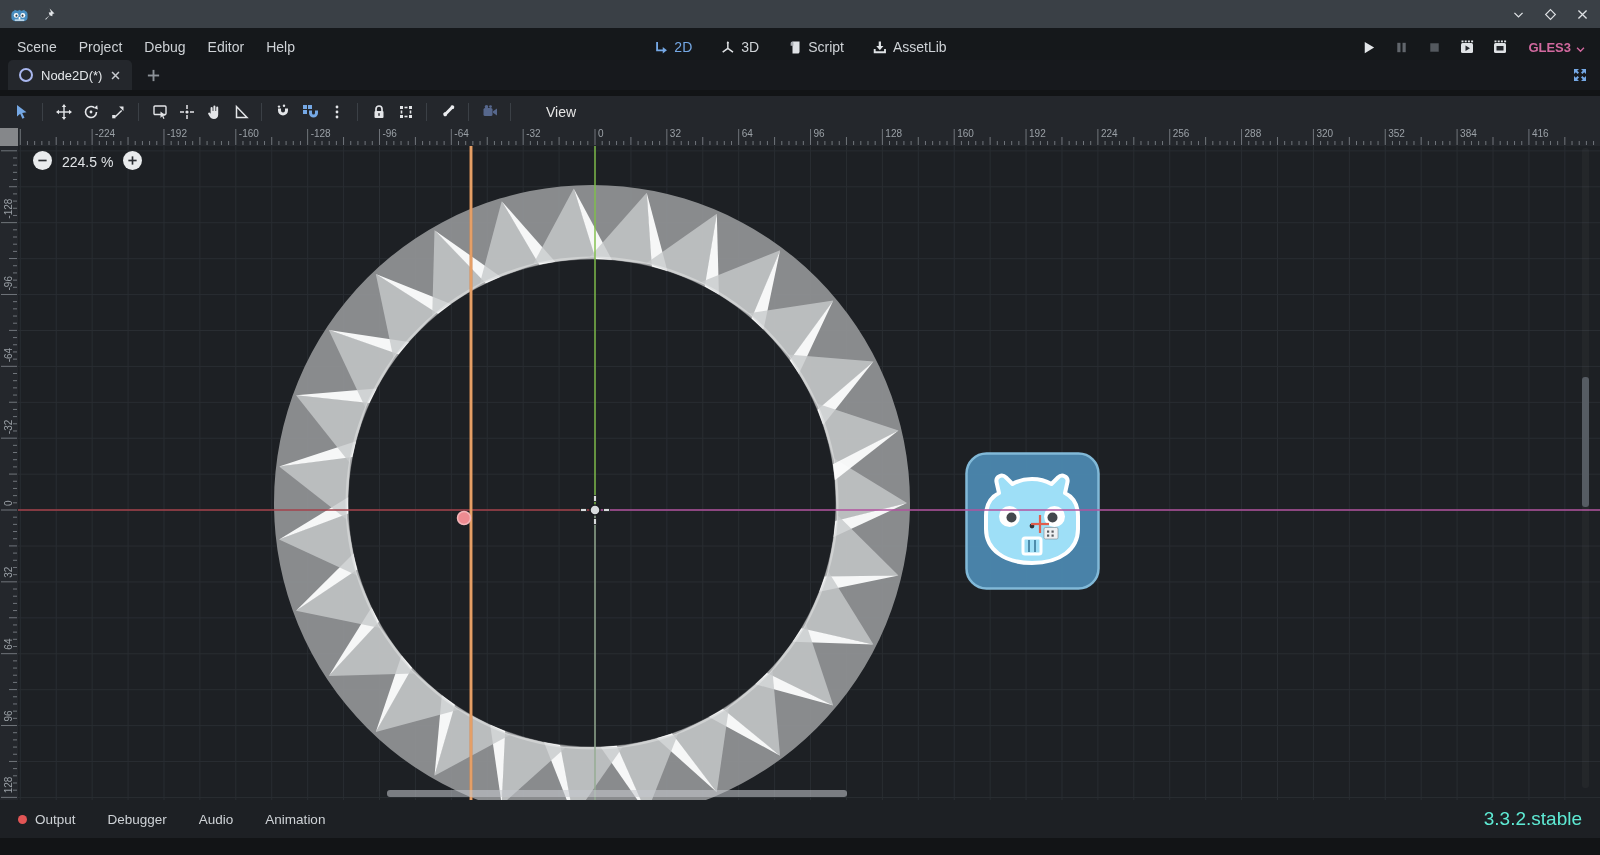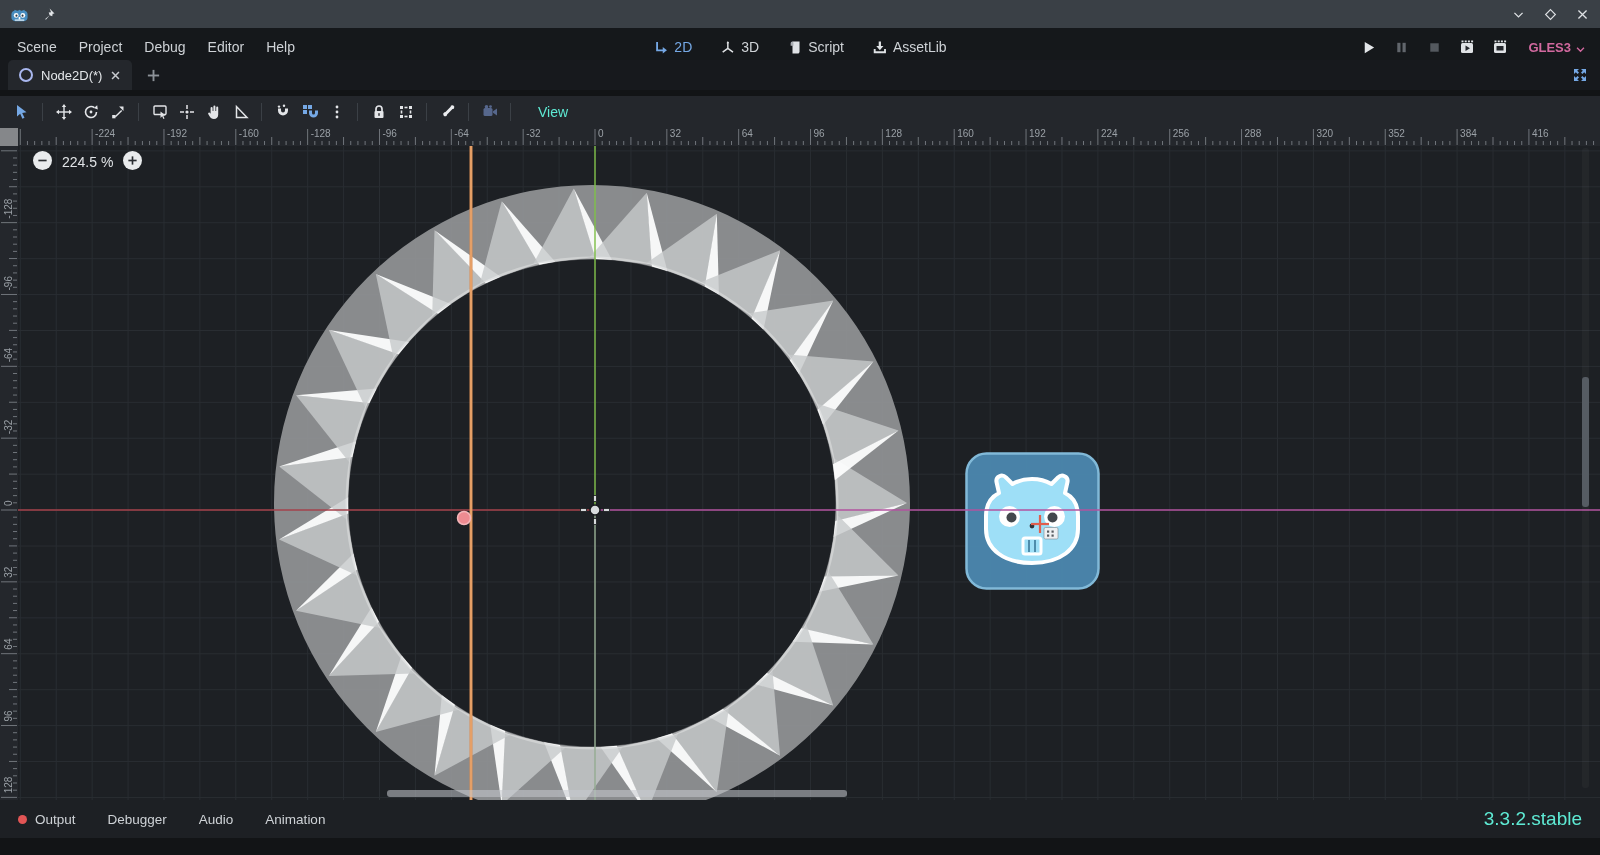--- a/index.html
+++ b/index.html
@@ -29,21 +29,21 @@
              display:flex;align-items:center;padding:0 11px;gap:8px;box-sizing:border-box}
   .tab-circle{width:10px;height:10px;border:2px solid #a9b7ef;border-radius:50%}
   .tab-label{font-size:13px;color:#e4e7ea}
   .new-tab{margin-left:12px;align-self:center;width:18px;height:18px;display:flex;align-items:center;justify-content:center}
   .expand-btn{margin-left:auto;margin-right:12px;align-self:center}
   
   .toolbar{position:absolute;top:96px;left:0;right:0;height:32px;background:#24272c;
            display:flex;align-items:center;padding:0 8px;box-sizing:border-box}
   .tool-btn{width:27px;height:26px;display:flex;align-items:center;justify-content:center;border-radius:3px}
   .tool-sep{width:1px;height:18px;background:#3b4046;margin:0 7px}
-  .view-label{font-size:14px;color:#5eead4;margin-left:20px}
+  .view-label{font-size:14px;color:#e5e5e5;margin-left:28px}
   
   .workspace{position:absolute;top:128px;left:0;width:1560px;height:672px}
   .ruler-corner{position:absolute;left:0;top:0;width:18px;height:18px;background:#85878a}
   .ruler-top{position:absolute;left:18px;top:0;width:1582px;height:18px;background:#24272c}
   .ruler-left{position:absolute;left:0;top:18px;width:18px;height:654px;background:#24272c}
   .canvas{position:absolute;left:18px;top:18px;width:1582px;height:654px;background:#1d2024;overflow:hidden}
   .zoom-widget{position:absolute;left:15px;top:5px;display:flex;align-items:flex-end;gap:10px;z-index:6}
   .zoom-btn{width:19px;height:19px;border-radius:50%;background:#e9ebed;display:flex;align-items:center;justify-content:center}
   .zoom-label{font-size:14px;color:#e0e3e6}
   .vscroll{position:absolute;right:11px;top:2px;bottom:12px;width:7px;background:rgba(255,255,255,0.03);border-radius:3px;z-index:5}

